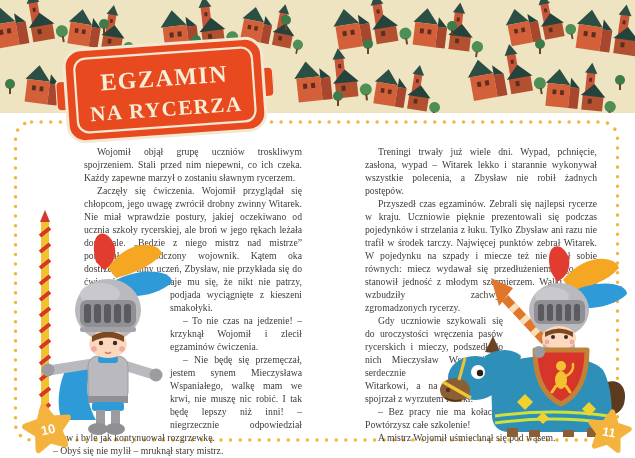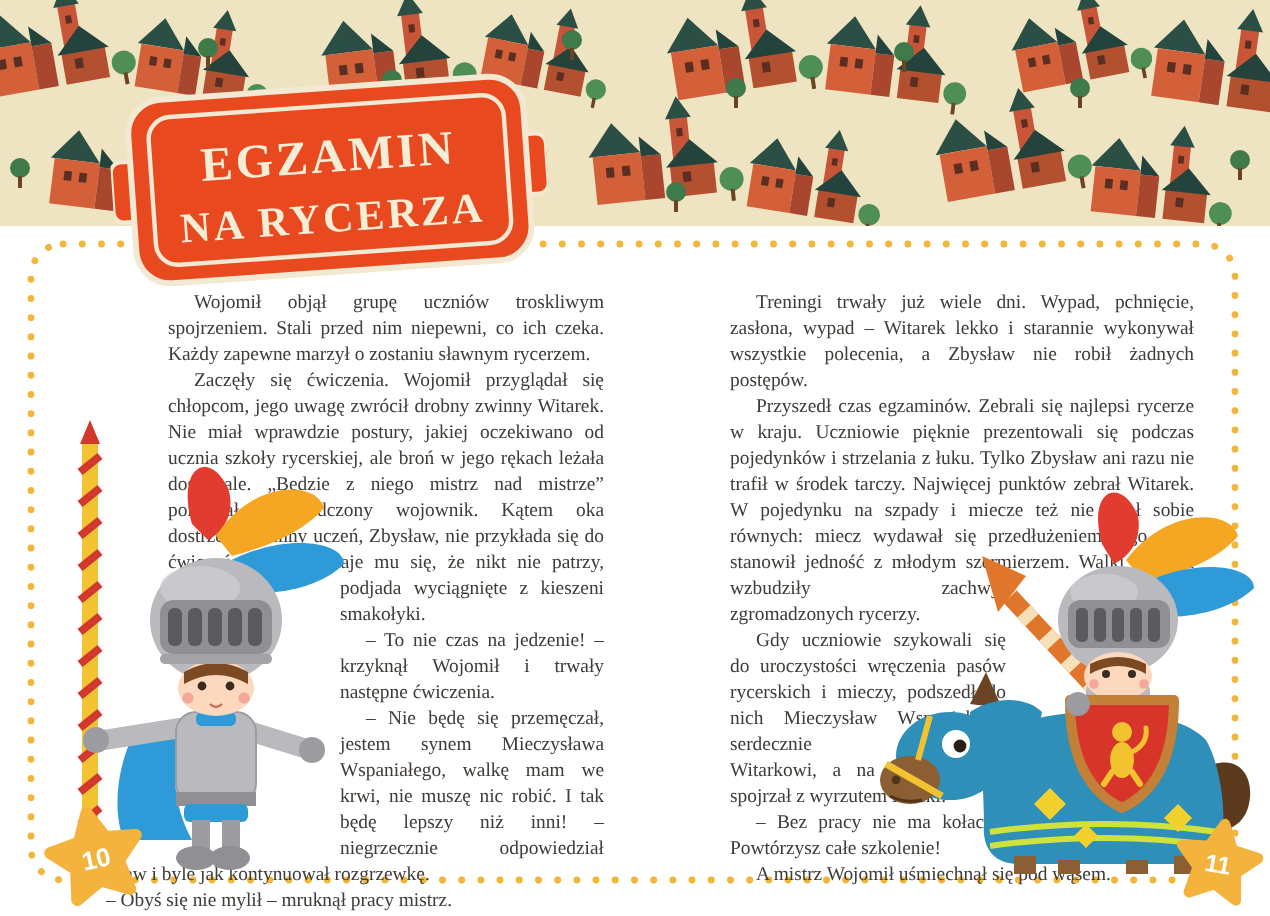--- a/index.html
+++ b/index.html
@@ -93,23 +93,23 @@
       <text x="109" y="46" text-anchor="middle" font-family="Liberation Serif, DejaVu Serif, serif" font-size="24" font-weight="bold" letter-spacing="1.5" fill="#F6EDD6">EGZAMIN</text>
       <text x="109" y="76" text-anchor="middle" font-family="Liberation Serif, DejaVu Serif, serif" font-size="21" font-weight="bold" letter-spacing="1.5" fill="#F6EDD6">NA RYCERZA</text>
     </svg>
   </div>
 
   <div class="col col-left">
     <div class="fa"></div>
     <div class="fb"></div>
     <p>Wojomił objął grupę uczniów troskliwym spojrzeniem. Stali przed nim niepewni, co ich czeka. Każdy zapewne marzył o zostaniu sławnym rycerzem.</p>
     <p>Zaczęły się ćwiczenia. Wojomił przyglądał się chłopcom, jego uwagę zwrócił drobny zwinny Witarek. Nie miał wprawdzie postury, jakiej oczekiwano od ucznia szkoły rycerskiej, ale broń w jego rękach leżała doskonale. „Będzie z niego mistrz nad mistrze” pomyślał doświadczony wojownik. Kątem oka dostrzegł, że inny uczeń, Zbysław, nie przykłada się do ćwiczeń, a gdy wydaje mu się, że nikt nie patrzy, podjada wyciągnięte z kieszeni smakołyki.</p>
-    <p>– To nie czas na jedzenie! – krzyknął Wojomił i trwały następne ćwiczenia.</p>
+    <p>– To nie czas na jedzenie! – krzyknął Wojomił i zlecił egzaminów ćwiczenia.</p>
     <p>– Nie będę się przemęczał, jestem synem Mieczysława Wspaniałego, walkę mam we krwi, nie muszę nic robić. I tak będę lepszy niż inni! – niegrzecznie odpowiedział Zbysław i byle jak kontynuował rozgrzewkę.</p>
-    <p>– Obyś się nie mylił – mruknął pracy mistrz.</p>
+    <p>– Obyś się nie mylił – mruknął stary mistrz.</p>
   </div>
 
   <div class="col col-right">
     <div class="ra"></div>
     <div class="rb"></div>
     <p>Treningi trwały już wiele dni. Wypad, pchnięcie, zasłona, wypad – Witarek lekko i starannie wykonywał wszystkie polecenia, a Zbysław nie robił żadnych postępów.</p>
     <p>Przyszedł czas egzaminów. Zebrali się najlepsi rycerze w kraju. Uczniowie pięknie prezentowali się podczas pojedynków i strzelania z łuku. Tylko Zbysław ani razu nie trafił w środek tarczy. Najwięcej punktów zebrał Witarek. W pojedynku na szpady i miecze też nie miał sobie równych: miecz wydawał się przedłużeniem jego ręki, stanowił jedność z młodym szermierzem. Walki chłopca wzbudziły zachwyt zgromadzonych rycerzy.</p>
     <p>Gdy uczniowie szykowali się do uroczystości wręczenia pasów rycerskich i mieczy, podszedł do nich Mieczysław Wspaniały i serdecznie pogratulował Witarkowi, a na swojego syna spojrzał z wyrzutem i rzekł:</p>
     <p>– Bez pracy nie ma kołaczy. Powtórzysz całe szkolenie!</p>
     <p>A mistrz Wojomił uśmiechnął się pod wąsem.</p>

